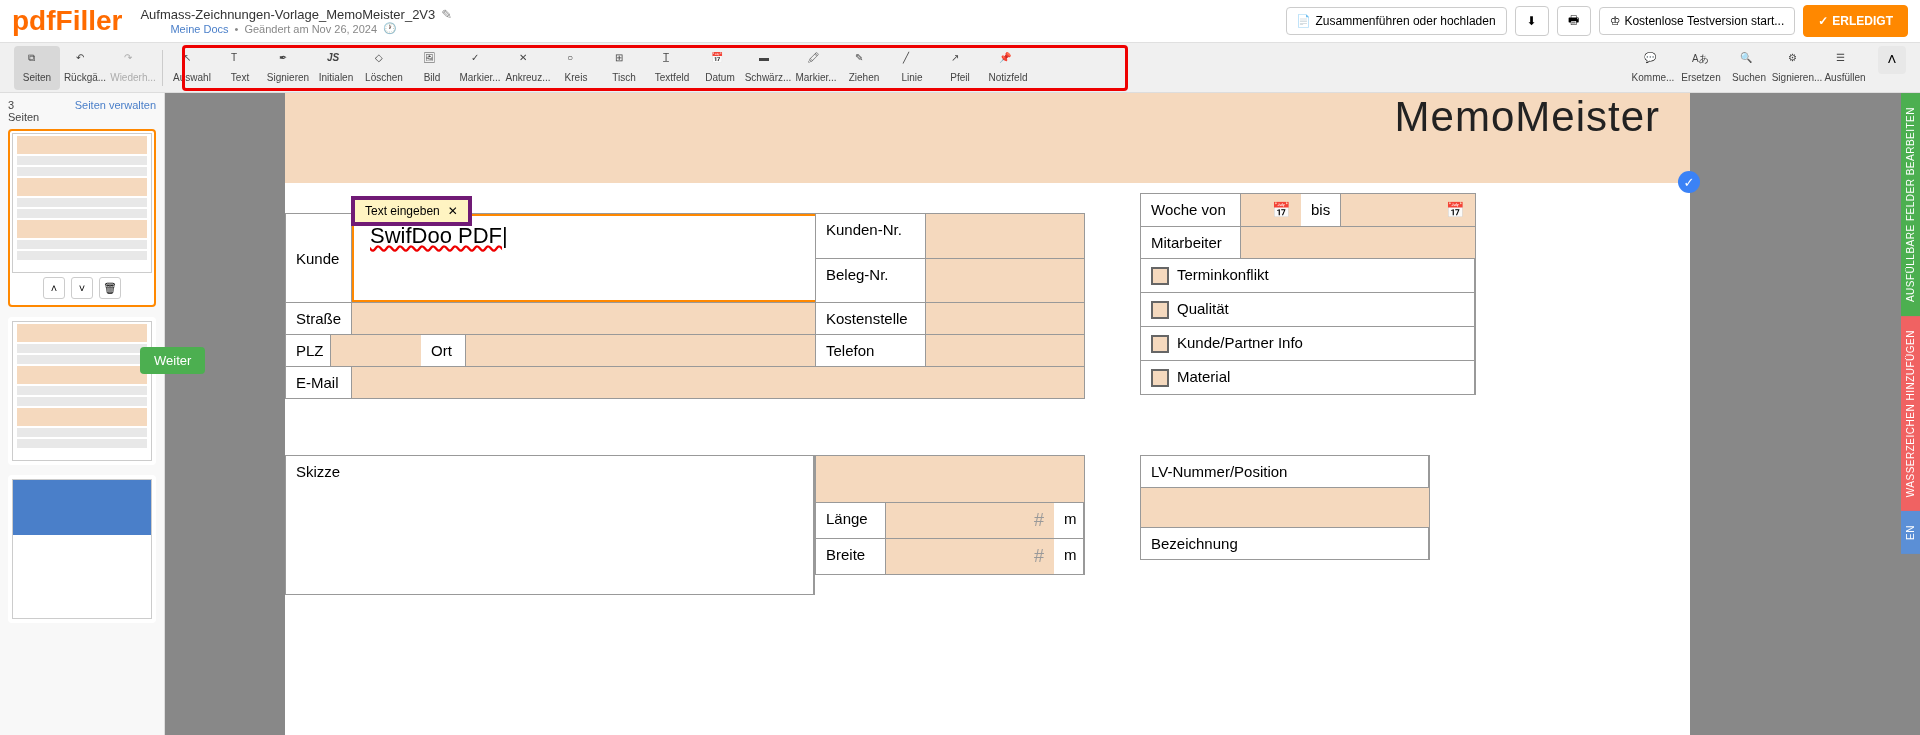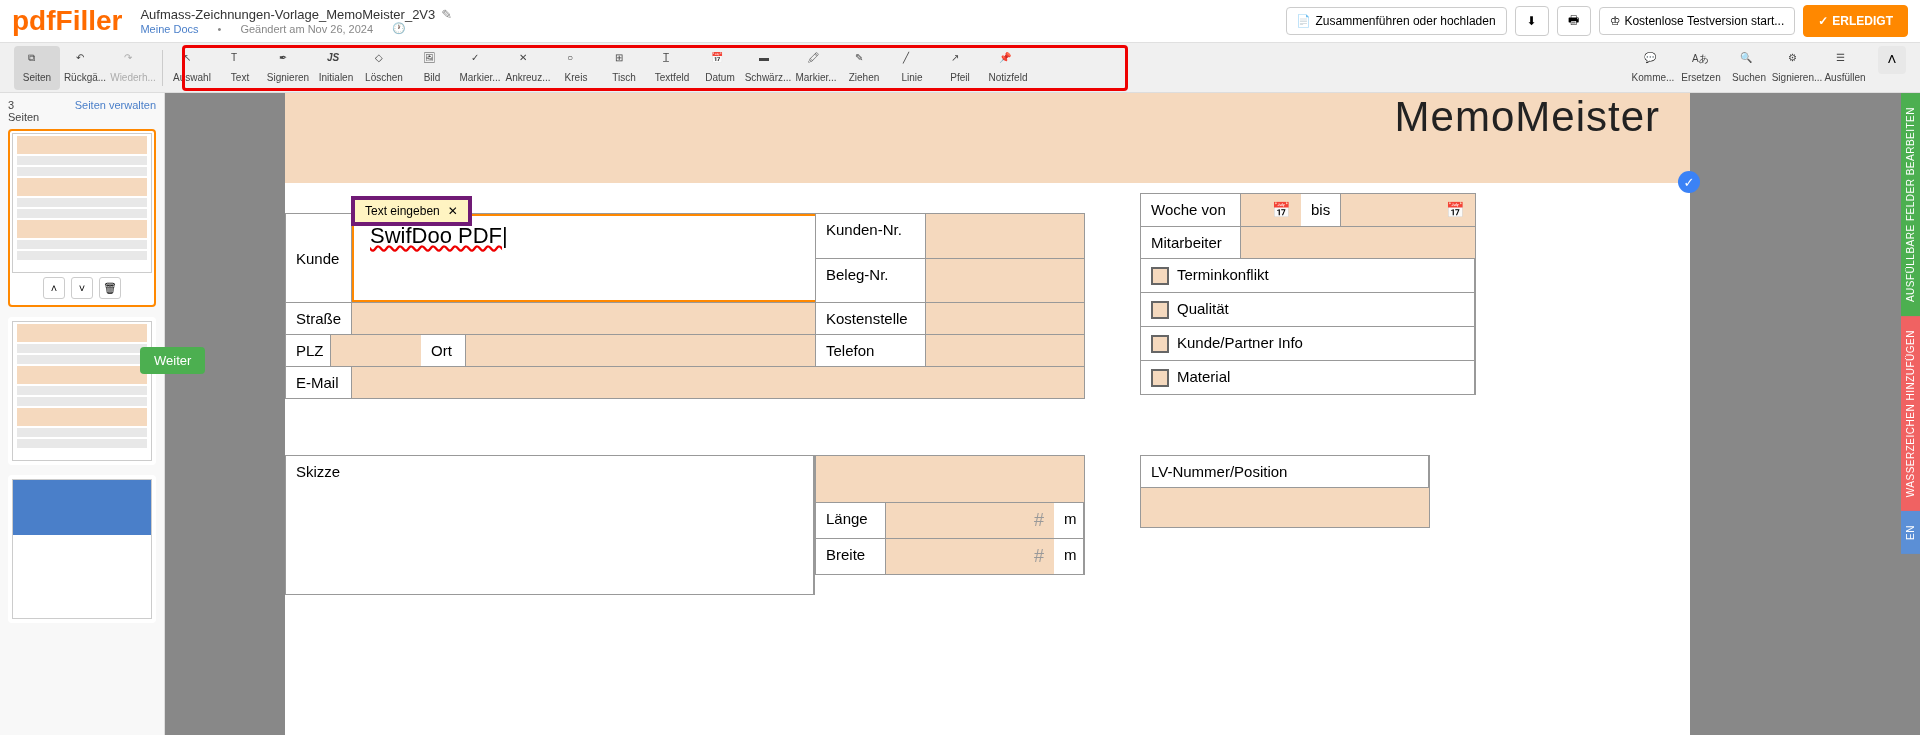--- a/index.html
+++ b/index.html
@@ -3,21 +3,21 @@
 <meta charset="utf-8">
 <style>
 * { margin: 0; padding: 0; box-sizing: border-box; font-family: Arial, sans-serif; }
 body { width: 1920px; height: 735px; overflow: hidden; background: #f5f5f5; position: relative; }
 
 
 .header { height: 43px; background: #fff; display: flex; align-items: center; padding: 0 12px; border-bottom: 1px solid #e0e0e0; }
 .logo { color: #ff6b00; font-weight: bold; font-size: 28px; margin-right: 18px; }
 .doc-info { flex: 1; }
 .doc-title { font-size: 13px; color: #333; display: flex; align-items: center; gap: 6px; }
-.doc-meta { font-size: 11px; color: #888; display: flex; gap: 19px; align-items: center; }
+.doc-meta { font-size: 11px; color: #888; display: flex; gap: 6px; align-items: center; margin-left: 30px; }
 .doc-meta a { color: #4a7fc9; text-decoration: none; }
 .header-actions { display: flex; gap: 8px; align-items: center; }
 .btn { padding: 6px 10px; border: 1px solid #ccc; border-radius: 4px; background: #fff; font-size: 12px; cursor: pointer; display: flex; align-items: center; gap: 4px; }
 .btn-icon { width: 34px; height: 30px; justify-content: center; }
 .btn-orange { background: #ff8800; color: #fff; border-color: #ff8800; font-weight: bold; padding: 8px 14px; }
 .btn-crown { display: flex; align-items: center; gap: 4px; }
 
 
 .toolbar-row { height: 50px; background: #f0f0f0; display: flex; align-items: center; padding: 0 14px; border-bottom: 1px solid #ddd; position: relative; }
 .tb-group { display: flex; gap: 2px; }
@@ -390,20 +390,23 @@
             <div class="c lb" style="width:30px">m</div>
           </div>
       </div>
       <div style="position:absolute;left:855px;top:452px;width:290px">
         <div class="box-row">
             <div class="c lb" style="flex:1">LV-Nummer/Position</div>
           </div>
         <div class="box-row" style="height:40px">
             <div class="c fl"></div>
           </div>
+        <div class="box-row">
+            <div class="c lb" style="flex:1">Bezeichnung</div>
+          </div>
       </div>
     </div>
   </div>
 </div>
 
 <div class="side-tabs">
   <div class="side-tab st1">AUSFÜLLBARE FELDER BEARBEITEN</div>
   <div class="side-tab st2">WASSERZEICHEN HINZUFÜGEN</div>
   <div class="side-tab st3">EN</div>
 </div>

